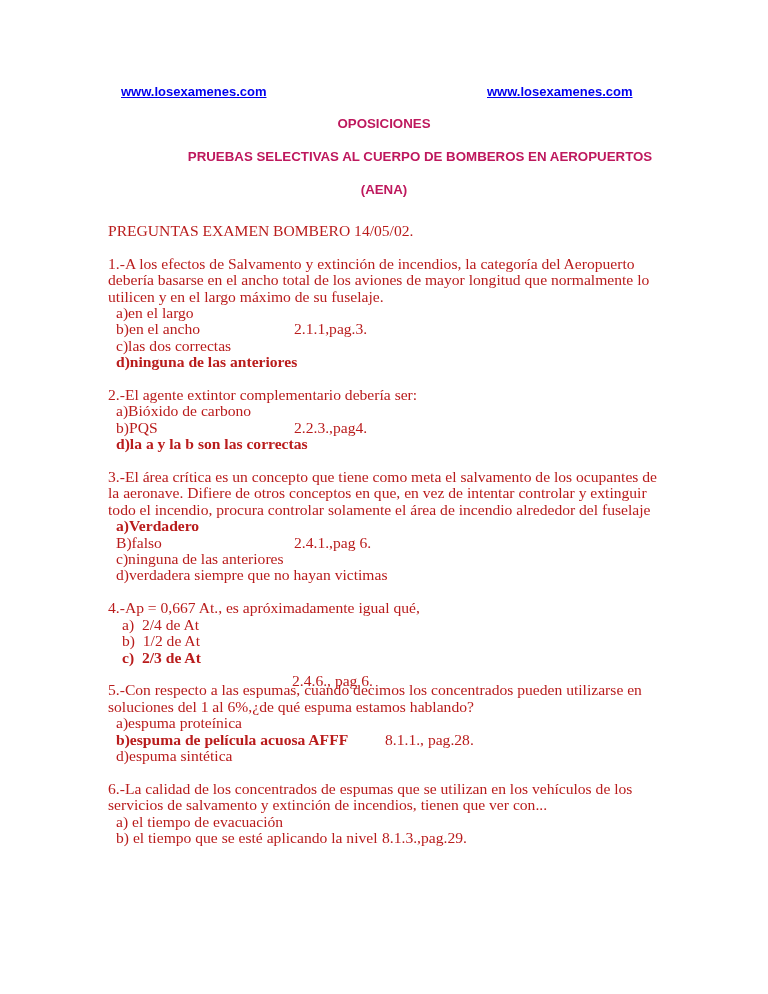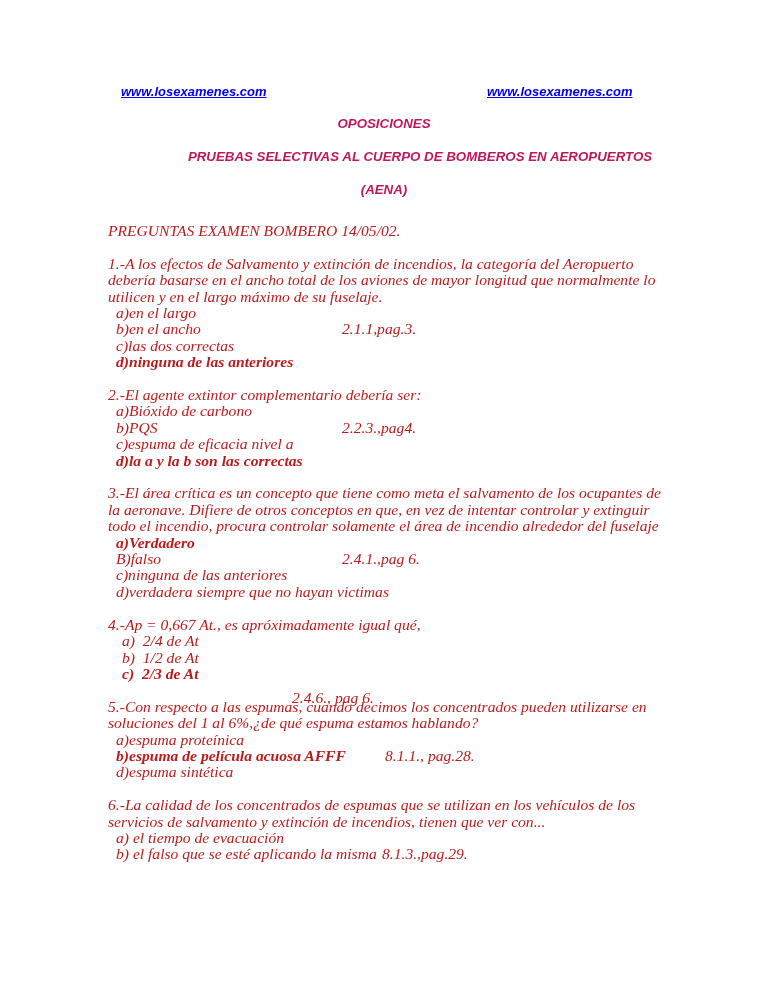--- a/index.html
+++ b/index.html
@@ -1,33 +1,33 @@
 <!DOCTYPE html>
 <html><head>
   <meta charset="utf-8">
   <style>
     html, body { margin: 0; padding: 0; background: #ffffff; }
     body { width: 768px; height: 994px; position: relative; overflow: hidden; }
-    .page { position: absolute; left: 0; top: 0; width: 768px; height: 994px; font-style: italic; }
+    .page { position: absolute; left: 0; top: 0; width: 768px; height: 994px; }
     .link { position: absolute; top: 84px; font-family: "Liberation Sans", sans-serif; font-size: 13px; font-weight: bold; color: #0000ee; text-decoration: underline; }
     .link.left { left: 121px; }
     .link.right { left: 487px; }
     .heading { position: absolute; left: 0; width: 768px; text-align: center; font-family: "Liberation Sans", sans-serif; font-size: 13.3px; font-weight: bold; color: #be185d; }
     .h1 { top: 116px; }
     .h2 { top: 149px; margin-left: 36px; }
     .h3 { top: 182px; }
     .body { position: absolute; left: 108px; top: 223px; width: 560px; font-family: "Liberation Serif", serif; font-size: 15.6px; line-height: 16.4px; color: #b91c1c; }
     .subtitle { margin: 0 0 16.4px 0; }
     .question { margin: 0 0 16.4px 0; }
     .stem { white-space: normal; }
     .opt { padding-left: 8px; white-space: pre; position: relative; }
     .opt.bold { font-weight: bold; }
     .opt.indent2 { padding-left: 14px; }
     .ref { position: absolute; font-weight: normal; }
-    .q1 .ref, .q2 .ref, .q3 .ref { left: 186px; margin-left: 48px; }
+    .q1 .ref, .q2 .ref, .q3 .ref { left: 186px; }
     .q4 .ref { left: 184px; margin-top: 40px; }
     .q5 .ref { left: 277px; }
     .q6 .ref { left: 274px; }
   </style>
 </head>
 <body>
 
 <div class="page">
   <a class="link left" style="color: rgb(0, 0, 238);">www.losexamenes.com</a>
   <a class="link right" style="color: rgb(0, 0, 238);">www.losexamenes.com</a>
@@ -44,21 +44,20 @@
       <div class="opt">a)en el largo</div>
       <div class="opt"><span>b)en el ancho</span><span class="ref">2.1.1,pag.3.</span></div>
       <div class="opt">c)las dos correctas</div>
       <div class="opt bold">d)ninguna de las anteriores</div>
     </div>
 
     <div class="question q2">
       <div class="stem">2.-El agente extintor complementario debería ser:</div>
       <div class="opt">a)Bióxido de carbono</div>
       <div class="opt"><span>b)PQS</span><span class="ref">2.2.3.,pag4.</span></div>
-      <div class="opt">c)espuma de eficacia nivel a</div>
       <div class="opt bold">d)la a y la b son las correctas</div>
     </div>
 
     <div class="question q3">
       <div class="stem">3.-El área crítica es un concepto que tiene como meta el salvamento de los ocupantes de la aeronave. Difiere de otros conceptos en que, en vez de intentar controlar y extinguir todo el incendio, procura controlar solamente el área de incendio alrededor del fuselaje</div>
       <div class="opt bold">a)Verdadero</div>
       <div class="opt"><span>B)falso</span><span class="ref">2.4.1.,pag 6.</span></div>
       <div class="opt">c)ninguna de las anteriores</div>
       <div class="opt">d)verdadera siempre que no hayan victimas</div>
     </div>
@@ -73,16 +72,16 @@
     <div class="question q5">
       <div class="stem">5.-Con respecto a las espumas, cuando decimos los concentrados pueden utilizarse en soluciones del 1 al 6%,¿de qué espuma estamos hablando?</div>
       <div class="opt">a)espuma proteínica</div>
       <div class="opt bold"><span>b)espuma de película acuosa AFFF</span><span class="ref">8.1.1., pag.28.</span></div>
       <div class="opt">d)espuma sintética</div>
     </div>
 
     <div class="question q6">
       <div class="stem">6.-La calidad de los concentrados de espumas que se utilizan en los vehículos de los servicios de salvamento y extinción de incendios, tienen que ver con...</div>
       <div class="opt">a) el tiempo de evacuación</div>
-      <div class="opt"><span>b) el falso que se esté aplicando la misma</span><span class="ref">8.1.3.,pag.29.</span></div>
+      <div class="opt"><span>b) el tiempo que se esté aplicando la nivel</span><span class="ref">8.1.3.,pag.29.</span></div>
     </div>
   </div>
 </div>
 
 </body></html>

